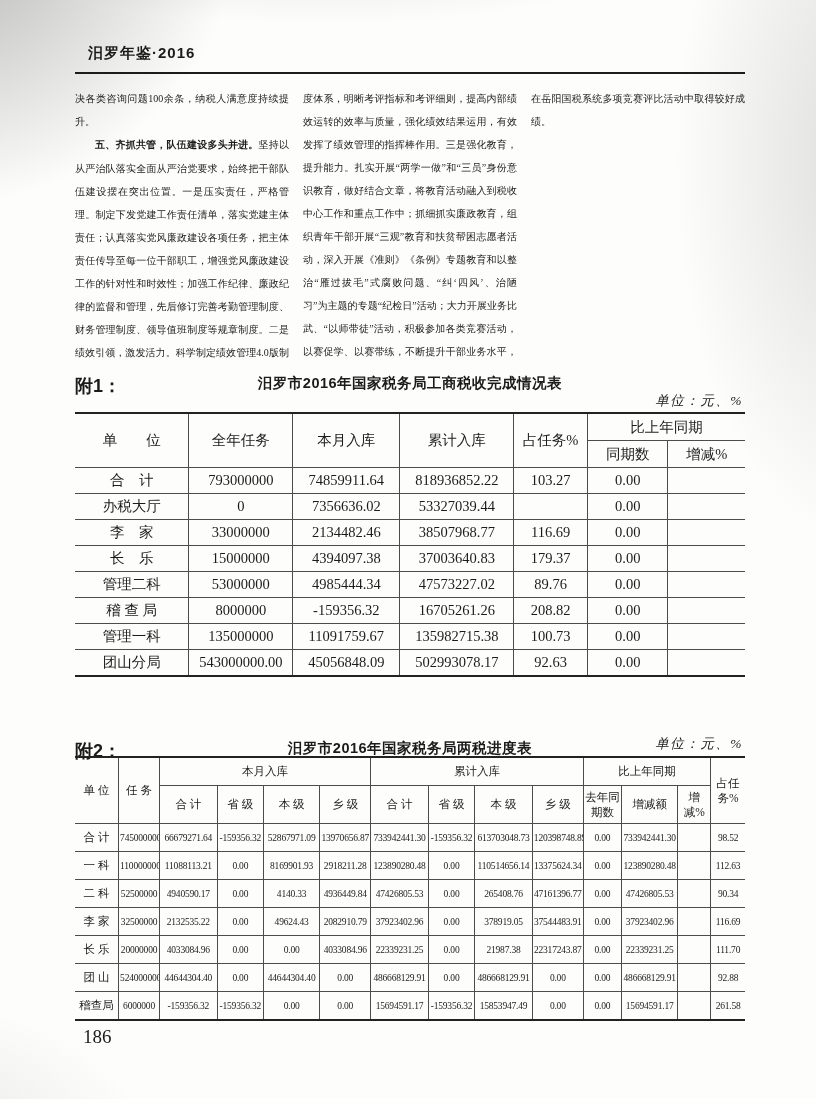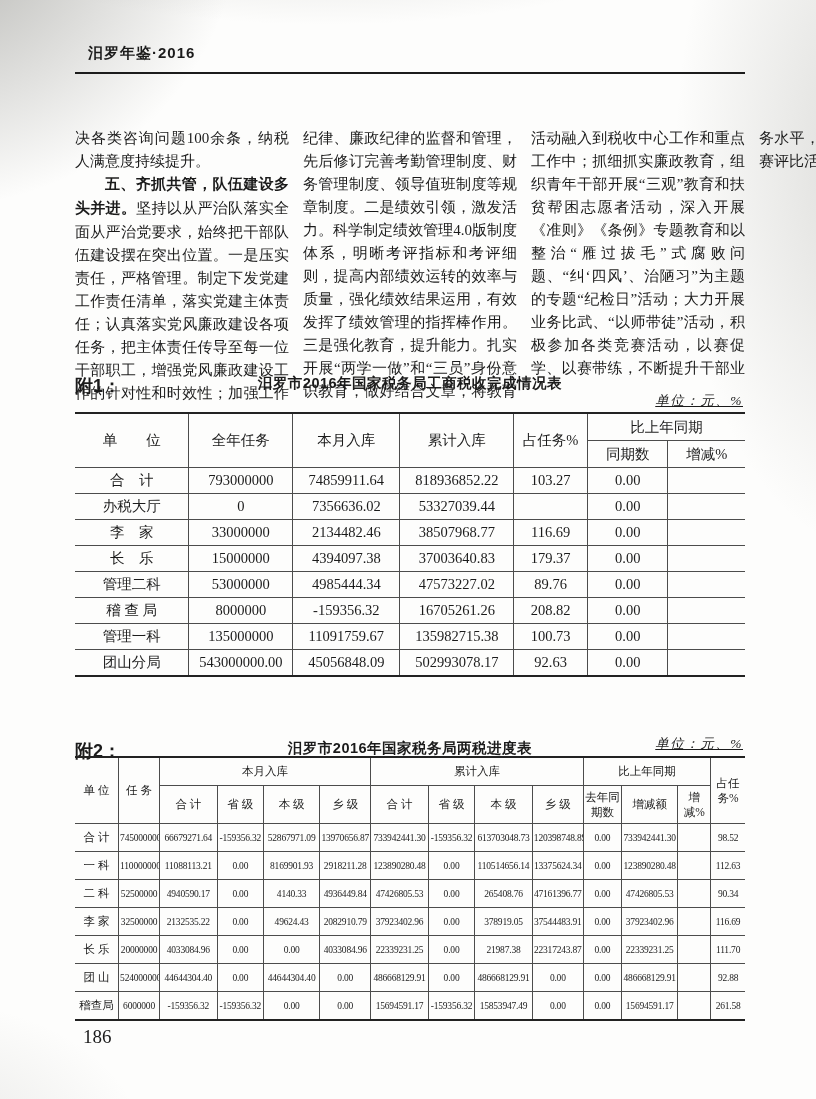--- a/index.html
+++ b/index.html
@@ -22,41 +22,41 @@
     position:absolute;top:44px;left:0;right:0;
     border-bottom:2.4px solid #1c1c1c;
     padding:0 0 9px 13px;
     font-family:"Liberation Sans","DejaVu Sans",sans-serif;
     font-weight:bold;font-size:15px;letter-spacing:1px;
   }
 
   .article{
     position:absolute;top:87px;left:0;width:670px;height:278px;
     column-count:3;column-gap:14px;column-fill:auto;
-    font-size:15px;line-height:23px;
-    text-align:justify;word-break:break-all;margin-top:40px;
+    font-size:10px;line-height:23px;
+    text-align:justify;word-break:break-all;
   }
   .article p{margin:0;}
   .article p.indent{text-indent:2em;}
   .heiti{font-family:Liberation Mono, monospace;font-weight:bold;}
 
   .table-caption{position:absolute;left:0;right:0;height:20px;}
   .table-caption .att-label{
     position:absolute;left:0;top:0;
     font-family:"Liberation Sans","DejaVu Sans",sans-serif;
     font-weight:bold;font-size:18px;
   }
   .table-caption .t-title{
     text-align:center;
     font-family:"Liberation Sans","DejaVu Sans",sans-serif;
     font-weight:bold;font-size:14.5px;letter-spacing:0.5px;
   }
   .unit-note{
     position:absolute;right:2px;
-    font-style:italic;font-size:13.5px;letter-spacing:1.5px;text-decoration:underline;
+    font-style:italic;font-size:13.5px;letter-spacing:1.5px;
   }
 
   table{border-collapse:collapse;width:670px;table-layout:fixed;
     border-top:2.4px solid #222;border-bottom:2.4px solid #222;}
   th,td{border:1px solid #4c4c4c;text-align:center;vertical-align:middle;
     padding:0 1px;overflow:hidden;font-weight:normal;}
   th:first-child,td:first-child{border-left:none;}
   th:last-child,td:last-child{border-right:none;}
 
   #table1{position:absolute;top:412px;left:0;}

